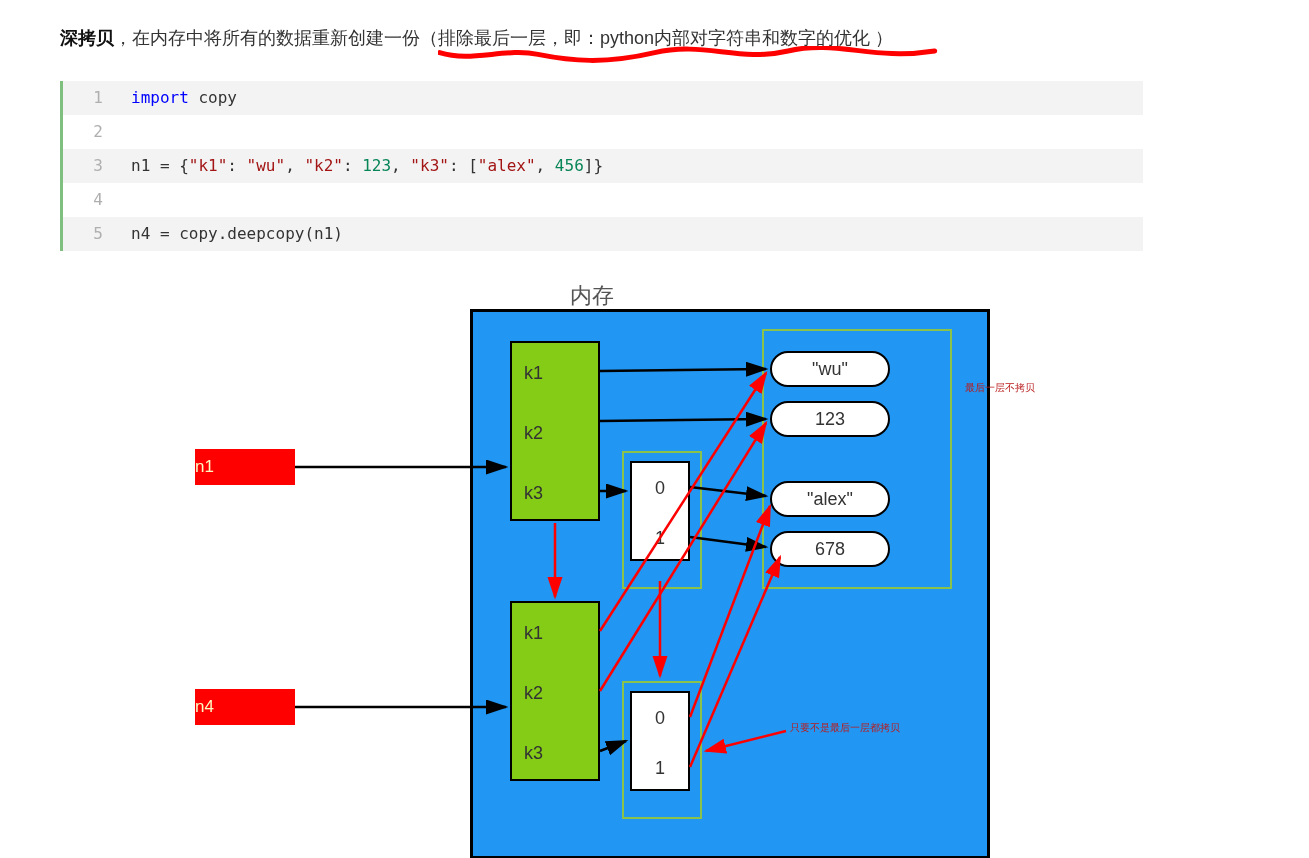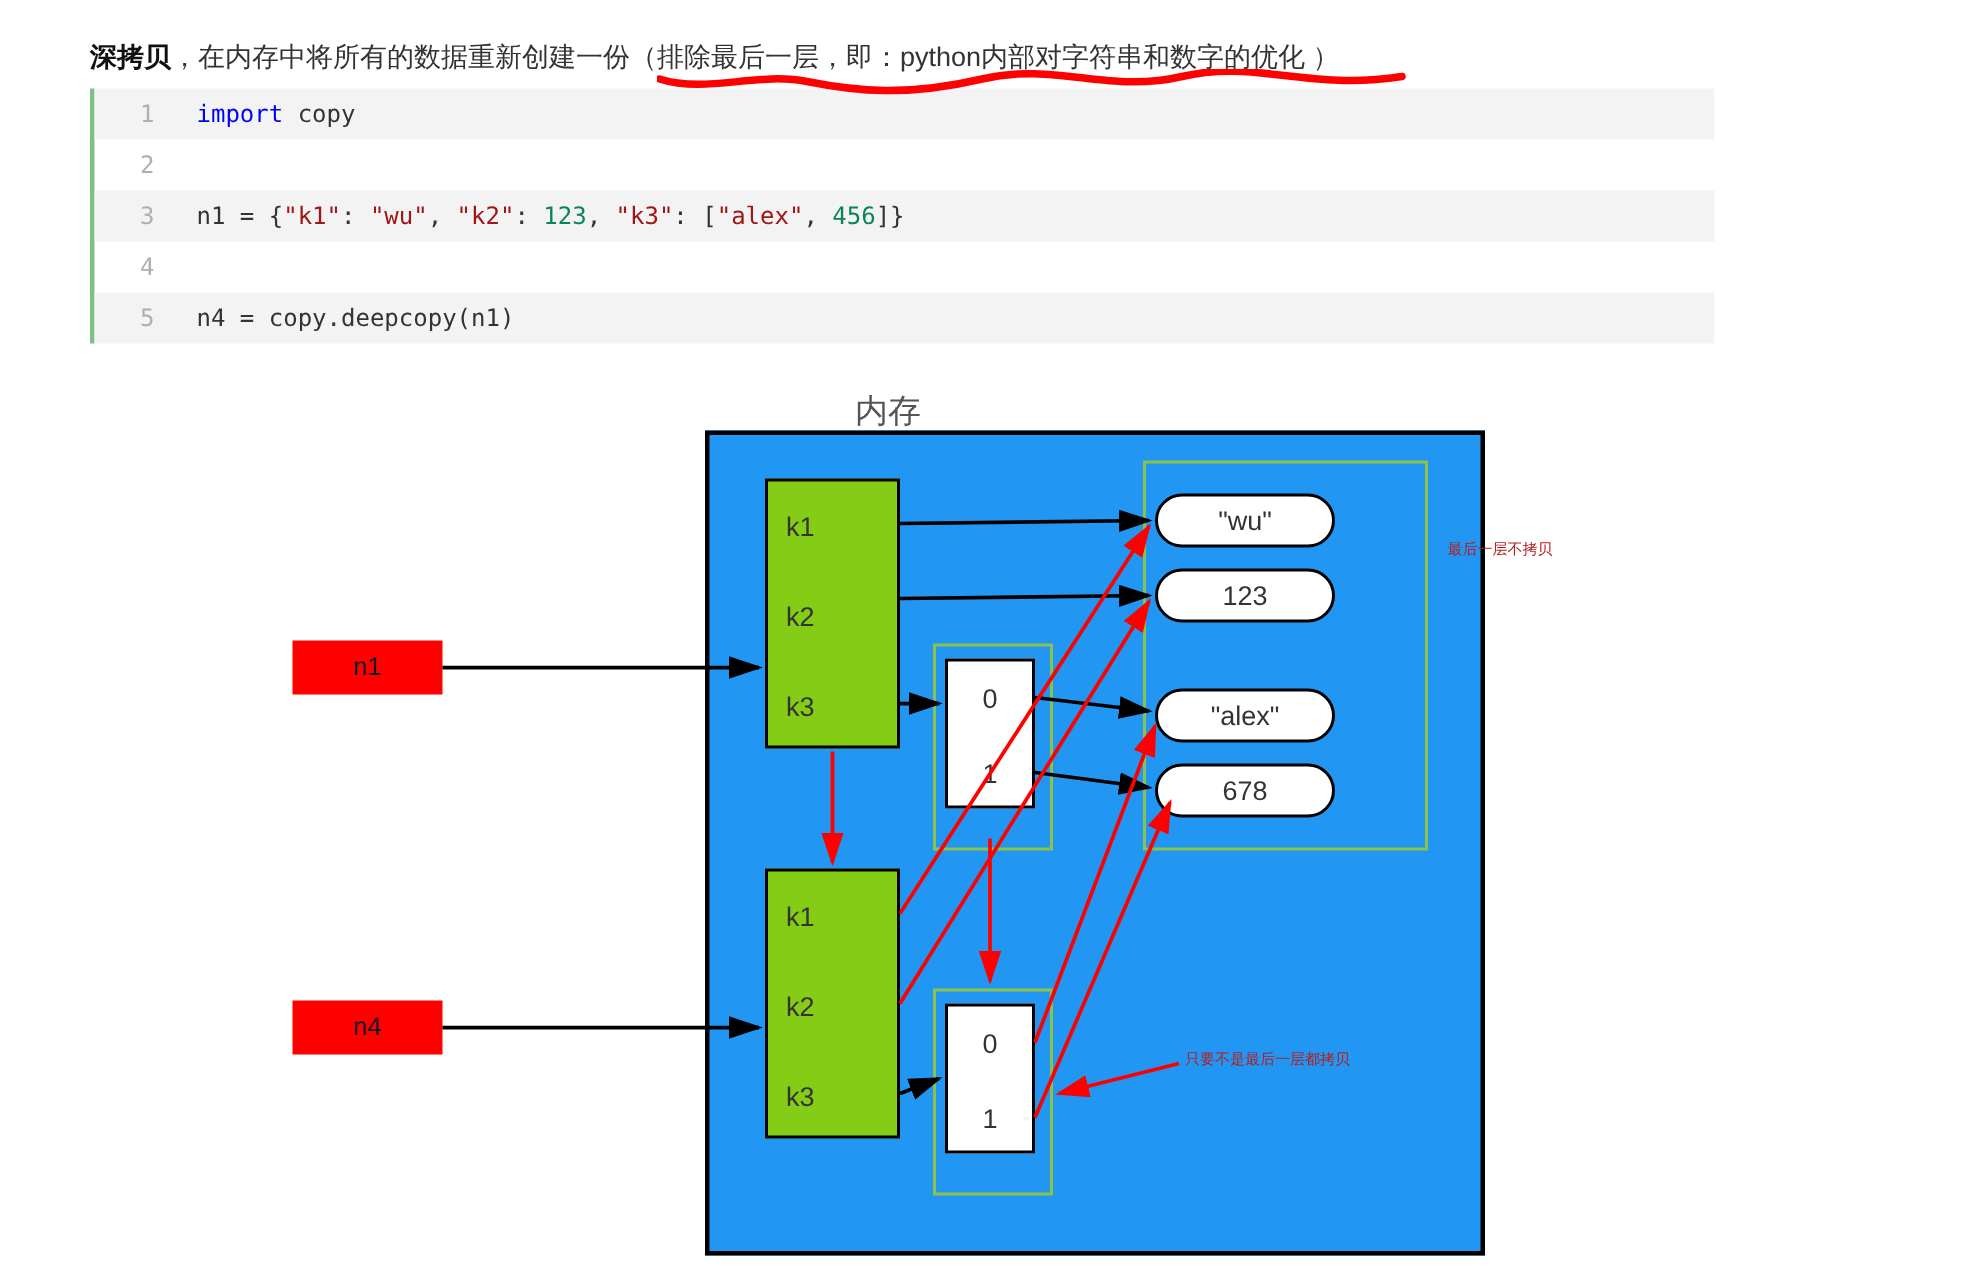--- a/index.html
+++ b/index.html
@@ -1,36 +1,36 @@
 <!DOCTYPE html>
 <html><head>
 <meta charset="utf-8">
 <style>
   html,body{margin:0;padding:0;background:#fff;font-family:"Microsoft YaHei","PingFang SC",Arial,sans-serif;color:#333}
   .page{width:1309px;min-height:858px;padding:24px 60px 60px 60px;box-sizing:border-box;position:relative}
-  .intro{font-size:18px;line-height:1.6;margin-bottom:6px}
+  .intro{font-size:18px;line-height:1.6;margin-bottom:28px}
   .intro .bold{font-weight:700;color:#111}
   .underline-wrap{position:relative;display:inline}
   .red-squiggle{position:absolute;left:0;right:-10px;top:100%;margin-top:-2px;height:20px;pointer-events:none}
 
   .code-block{border-left:3px solid #7fbf7f;background:#fff;margin-bottom:30px;max-width:1080px}
   .code-row{display:flex;align-items:stretch;font-family:Consolas,Menlo,monospace;font-size:16px;line-height:34px}
   .code-row.shade{background:#f3f3f3}
   .ln{width:40px;text-align:right;padding-right:10px;color:#afafaf;user-select:none;font-family:inherit}
   .code{flex:1;padding-left:18px;white-space:pre}
   .kw{color:#0000ff}
   .str{color:#a31515}
   .num{color:#098658}
 
   
   .diagram{position:relative;width:980px;height:580px;margin-left:10px}
   .mem-title{position:absolute;left:500px;top:0;font-size:22px;color:#555}
   .mem-box{position:absolute;left:400px;top:28px;width:520px;height:550px;background:#2196f3;border:3px solid #000;box-sizing:border-box}
   
-  .var-label{position:absolute;width:100px;height:36px;background:#ff0000;color:#0f172a;text-align:center;line-height:36px;font-size:17px}
+  .var-label{position:absolute;width:100px;height:36px;background:#ff0000;color:#fef9c3;line-height:36px;font-size:17px}
   .var-n1{left:125px;top:168px}
   .var-n4{left:125px;top:408px}
 
   
   .dict{position:absolute;left:440px;width:90px;height:180px;background:#84cc16;border:2px solid #000;box-sizing:border-box}
   .dict1{top:60px}
   .dict2{top:320px}
   .dict .krow{height:60px;line-height:60px;padding-left:12px;font-size:18px;color:#333}
 
   

